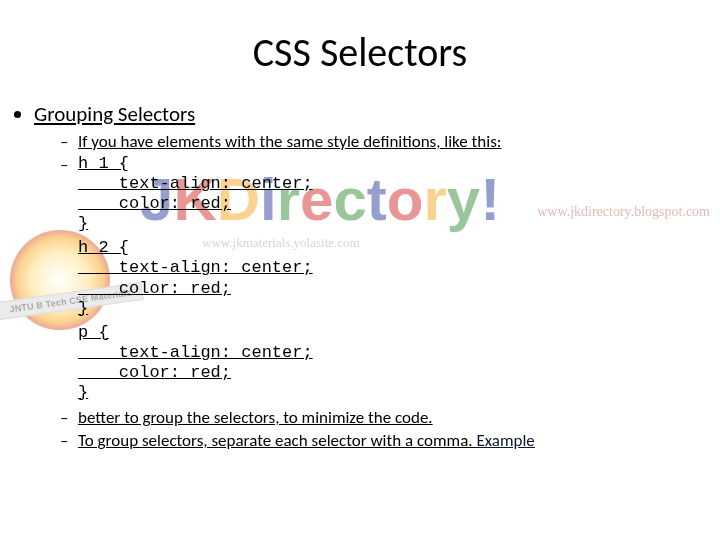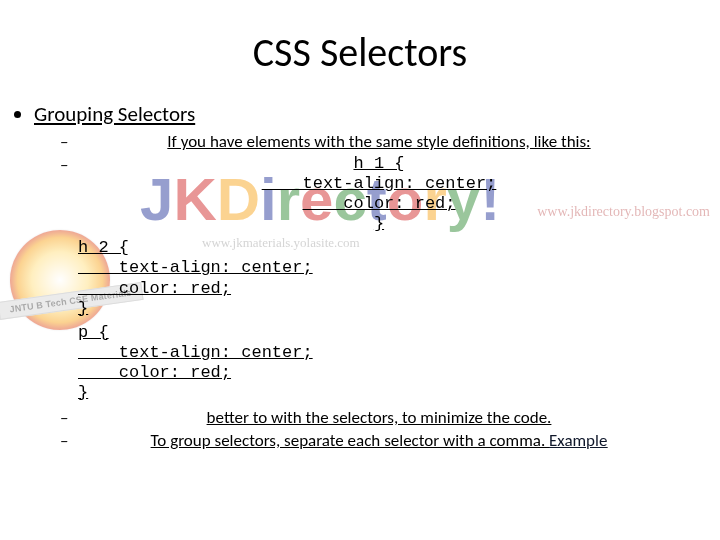--- a/index.html
+++ b/index.html
@@ -106,21 +106,20 @@
     font-size: 21px;
     text-decoration: underline;
   }
   ul.level1 > li { margin-bottom: 4px; }
   ul.level2 {
     list-style: none;
     margin: 4px 0 0 26px;
     padding: 0;
     font-size: 17px;
     line-height: 1.25;
-    text-align: center;
   }
   ul.level2 > li {
     position: relative;
     padding-left: 18px;
     margin-bottom: 2px;
   }
   ul.level2 > li::before {
     content: "–";
     position: absolute;
     left: 0;
@@ -180,21 +179,21 @@
       <div class="codeblock-sub">h 2 {
     text-align: center;
     color: red;
 }</div>
       <div class="codeblock-sub">p {
     text-align: center;
     color: red;
 }</div>
       <ul class="level2">
         <li>
-          <span>better to with the selectors, to minimize the code.</span>
+          <span>better to group the selectors, to minimize the code.</span>
         </li>
         <li>
           <span>To group selectors, separate each selector with a comma. </span><a href="#" class="example">Example</a>
         </li>
       </ul>
     </li>
   </ul>
 </div>
 
 </body></html>

